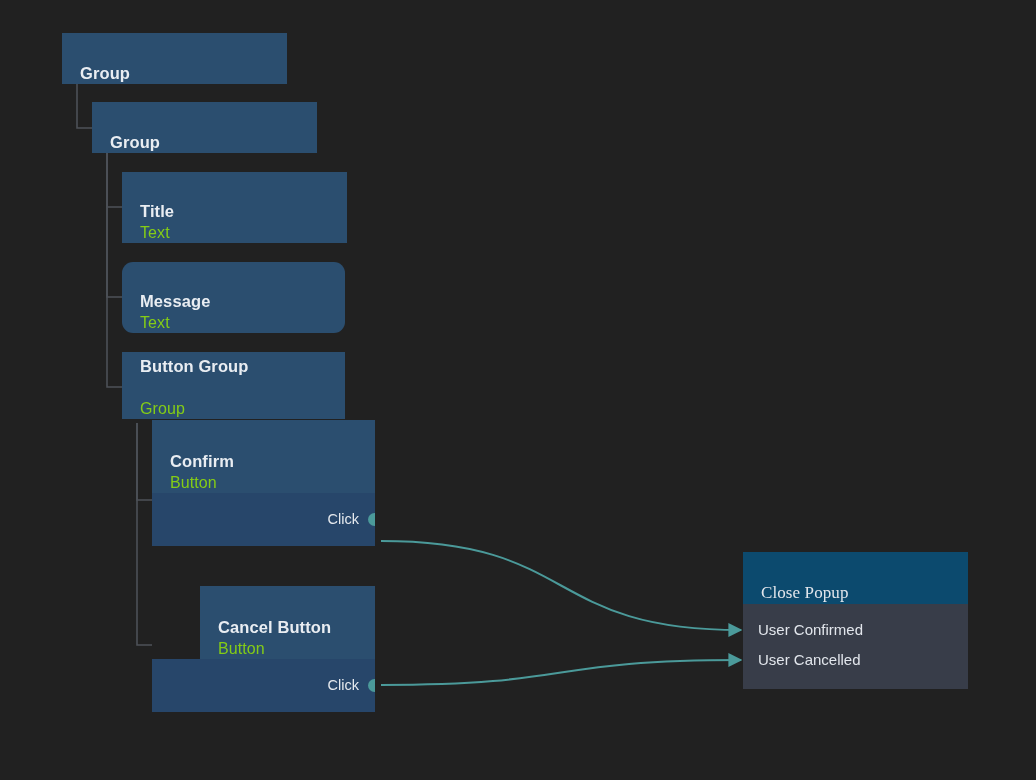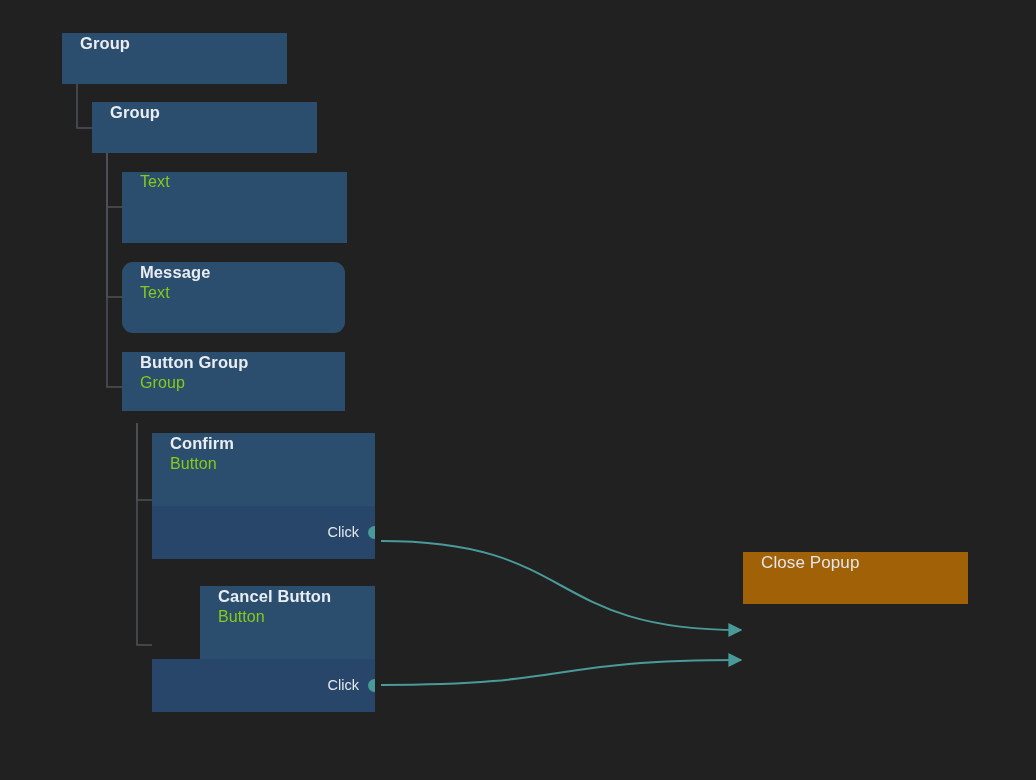--- a/index.html
+++ b/index.html
@@ -38,21 +38,21 @@
     position: absolute;
     box-sizing: border-box;
     overflow: hidden;
   }
   .node-header {
     box-sizing: border-box;
     width: 100%;
     padding: 0 18px;
     display: flex;
     flex-direction: column;
-    justify-content: flex-start;
+    justify-content: flex-end;
   }
   .node-title {
     color: #e9edf2;
     font-size: 16.5px;
     font-weight: bold;
     line-height: 1.28;
     letter-spacing: 0.1px;
     white-space: nowrap;
   }
   .node-subtitle {
@@ -67,21 +67,21 @@
     box-sizing: border-box;
     width: 100%;
     position: relative;
   }
 
   
   .node-blue .node-header { background: #2b4e6f; }
   .node-blue .node-body   { background: #27466a; }
 
   
-  .node-dark .node-header { background: #a16207; }
+  .node-dark .node-header { background: #0c4a6e; font-family: Liberation Serif, serif; }
   .node-dark .node-body   { background: #383d49; }
   .node-dark .node-title {
     color: #e2e6ec;
     font-weight: normal;
     font-size: 17px;
   }
 
   
   .port-out {
     position: absolute;
@@ -149,36 +149,37 @@
           <div class="node-title">Group</div>
         </div>
       </div>
       <div class="node node-blue" style="left: 92px; top: 102px; width: 225px; height: 51px;">
         <div class="node-header" style="height: 51px;">
           <div class="node-title">Group</div>
         </div>
       </div>
       <div class="node node-blue" style="left: 122px; top: 172px; width: 225px; height: 71px;">
         <div class="node-header" style="height: 71px;">
+          <div class="node-title">Title</div>
           <div class="node-subtitle">Text</div>
         </div>
       </div>
       <div class="node node-blue" style="left: 122px; top: 262px; width: 223px; height: 71px; border-radius: 11px;">
         <div class="node-header" style="height: 71px;">
           <div class="node-title">Message</div>
           <div class="node-subtitle">Text</div>
         </div>
       </div>
       <div class="node node-blue" style="left: 122px; top: 352px; width: 223px; height: 71px;">
-        <div class="node-header" style="height: 59px;">
+        <div class="node-header" style="height: 67px; gap: 21px;">
           <div class="node-title">Button Group</div>
           <div class="node-subtitle">Group</div>
         </div>
       </div>
-      <div class="node node-blue" style="left: 152px; top: 433px; width: 223px; height: 126px;">
+      <div class="node node-blue" style="left: 152px; top: 420px; width: 223px; height: 126px;">
         <div class="node-header" style="height: 73px;">
           <div class="node-title">Confirm</div>
           <div class="node-subtitle">Button</div>
         </div>
         <div class="node-body" style="height: 53px;">
           <div class="port-out" style="right: -6px; top: 18px;">
             <span class="port-label">Click</span>
             <span class="port-dot" style="background: rgb(75, 154, 154);"></span>
           </div>
         </div>
@@ -192,16 +193,24 @@
           <div class="port-out" style="right: -6px; top: 18px;">
             <span class="port-label">Click</span>
             <span class="port-dot" style="background: rgb(75, 154, 154);"></span>
           </div>
         </div>
       </div>
       <div class="node node-dark" style="left: 743px; top: 552px; width: 225px; height: 137px;">
         <div class="node-header" style="height: 52px;">
           <div class="node-title">Close Popup</div>
         </div>
+        <div class="node-body" style="height: 85px;">
+          <div class="port-in" style="left: 15px; top: 17px;">
+            <span class="port-label">User Confirmed</span>
+          </div>
+          <div class="port-in" style="left: 15px; top: 47px;">
+            <span class="port-label">User Cancelled</span>
+          </div>
+        </div>
       </div>
     </div>
 
 </div>
 
 </body></html>

